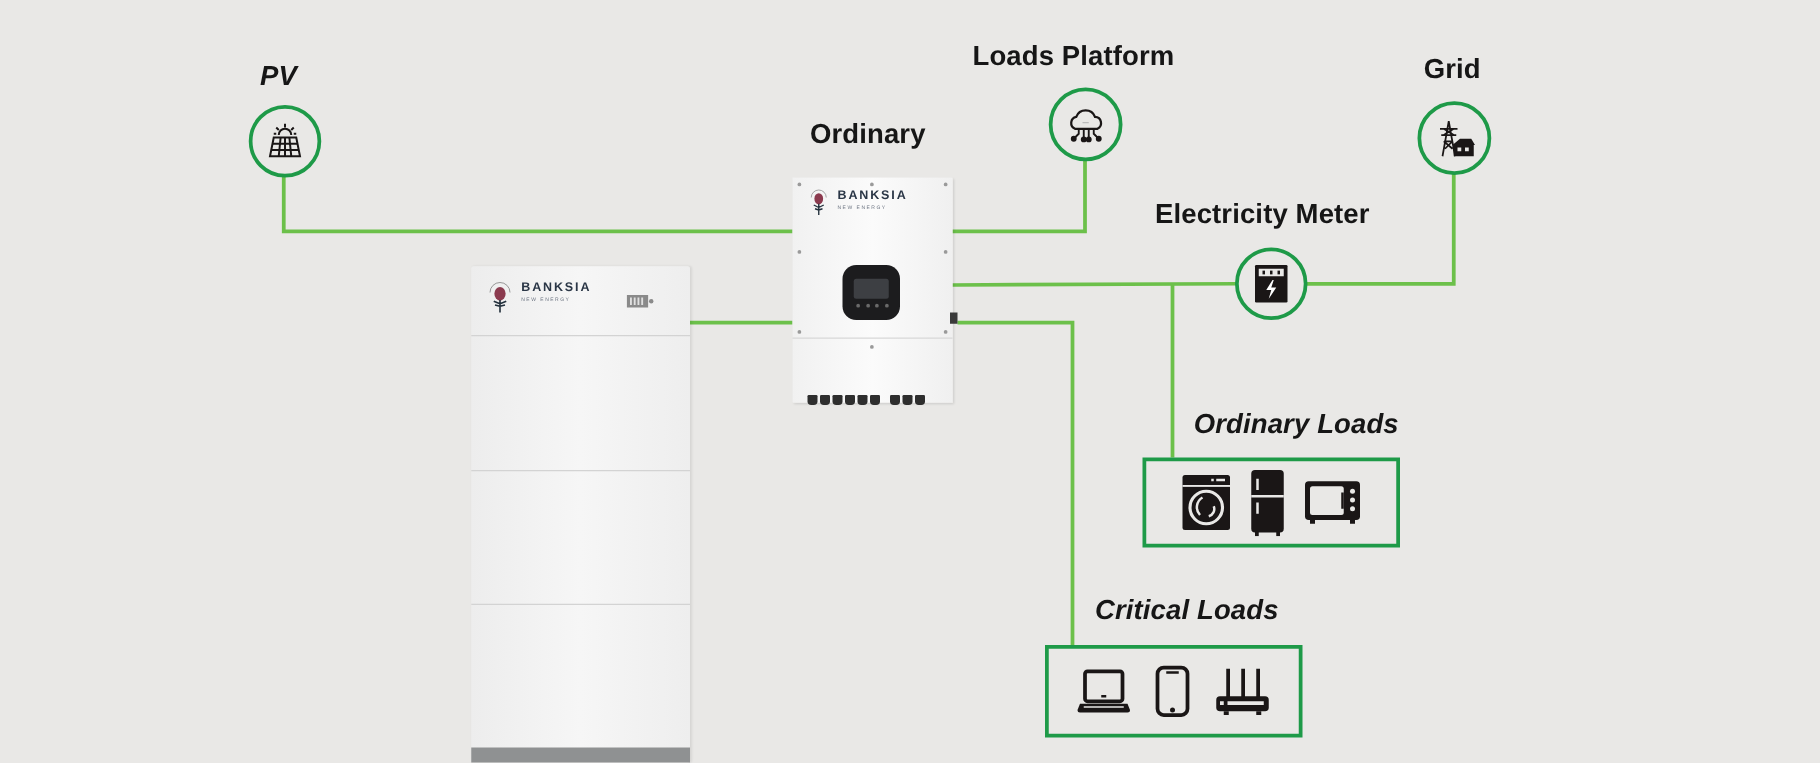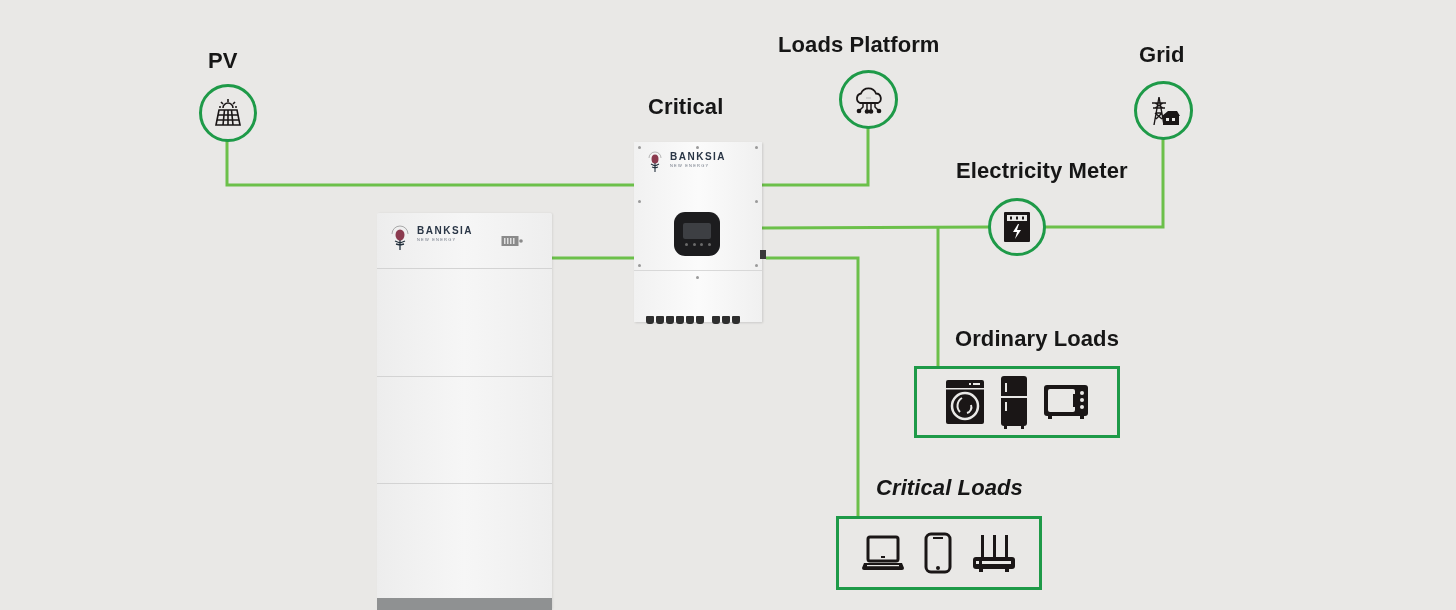--- a/index.html
+++ b/index.html
@@ -64,33 +64,33 @@
     <polyline points="227,138 227,185 634,185"></polyline>
     <polyline points="868,126 868,185 762,185"></polyline>
     <polyline points="552,258 634,258"></polyline>
     <polyline points="762,228 990,227"></polyline>
     <polyline points="1044,227 1163,227 1163,137"></polyline>
     <polyline points="938,227 938,368"></polyline>
     <polyline points="766,258 858,258 858,518"></polyline>
   </g>
 </svg>
 
-<div class="label" style="left:208px; top:48px;">PV</div>
+<div class="label" style="left:208px; top:48px;font-style:italic;">PV</div>
 <div class="node" style="left:199px; top:84px; width:58px; height:58px;">
   <svg width="32" height="32" viewBox="0 0 32 32">
     <g fill="none" stroke="#1a1616" stroke-width="1.6">
       <path d="M11 11 a5 5 0 0 1 10 0"></path>
       <path d="M16 2 v3 M9 5 l2 2 M23 5 l-2 2 M7 10 h2 M23 10 h2"></path>
       <path d="M7 13 h18 l3 15 h-24 z"></path>
       <path d="M6 18 h20 M5 23 h22 M12.5 13 l-1.5 15 M19.5 13 l1.5 15 M16 13 v15"></path>
     </g>
   </svg>
 </div>
 
-<div class="label" style="left:648px; top:94px;">Critical</div>
+<div class="label" style="left:648px; top:94px;">Ordinary</div>
 
 <div class="inverter">
   <div class="screw" style="left:4px; top:4px;"></div>
   <div class="screw" style="left:62px; top:4px;"></div>
   <div class="screw" style="left:121px; top:4px;"></div>
   <div class="screw" style="left:4px; top:58px;"></div>
   <div class="screw" style="left:121px; top:58px;"></div>
   <div class="screw" style="left:4px; top:122px;"></div>
   <div class="screw" style="left:121px; top:122px;"></div>
   <div class="screw" style="left:62px; top:134px;"></div>
@@ -153,33 +153,33 @@
     <g stroke="#1a1616" stroke-width="1.4" fill="none">
       <path d="M12 3 l-5 28 M12 3 l5 28 M5 9 h14 M6 14 h12 M8 9 l8 5 M16 9 l-8 5 M9 19 h6 M8 19 l7 6 M15 19 l-6 6"></path>
     </g>
     <path d="M15 22 l6 -5 l9 0 l3 5 z" fill="#1a1616"></path>
     <rect x="16" y="22" width="16" height="9" fill="#1a1616"></rect>
     <rect x="19" y="24" width="3" height="3" fill="#e9e8e6"></rect>
     <rect x="25" y="24" width="3" height="3" fill="#e9e8e6"></rect>
   </svg>
 </div>
 
-<div class="label" style="left:924px; top:158px;margin-left:32px;">Electricity Meter</div>
+<div class="label" style="left:924px; top:158px;">Electricity Meter</div>
 <div class="node" style="left:988px; top:198px; width:58px; height:58px;">
   <svg width="28" height="32" viewBox="0 0 28 32">
     <rect x="1" y="1" width="26" height="30" rx="1" fill="#1a1616"></rect>
     <rect x="4" y="4" width="20" height="6" fill="#e9e8e6"></rect>
     <rect x="7" y="5.5" width="2" height="3" fill="#1a1616"></rect>
     <rect x="13" y="5.5" width="2" height="3" fill="#1a1616"></rect>
     <rect x="19" y="5.5" width="2" height="3" fill="#1a1616"></rect>
     <path d="M15 13 l-5 8 h4 l-2 7 l6 -9 h-4 l2 -6 z" fill="#ffffff"></path>
   </svg>
 </div>
 
-<div class="label" style="left:955px; top:326px;">Ordinary Loads</div>
+<div class="label" style="left:955px; top:326px;font-style:italic;">Ordinary Loads</div>
 <div class="loadbox" style="left:914px; top:366px; width:206px; height:72px; padding:0 20px;">
   <svg width="40" height="48" viewBox="0 0 40 48">
     <rect x="1" y="2" width="38" height="44" rx="2" fill="#1a1616"></rect>
     <rect x="1" y="10" width="38" height="1.5" fill="#e9e8e6"></rect>
     <rect x="24" y="5" width="2" height="2" fill="#e9e8e6"></rect>
     <rect x="28" y="5" width="7" height="2" fill="#e9e8e6"></rect>
     <circle cx="20" cy="28" r="13" fill="none" stroke="#e9e8e6" stroke-width="2.5"></circle>
     <path d="M17 20 a9 9 0 0 0 -2 14" fill="none" stroke="#e9e8e6" stroke-width="2"></path>
     <path d="M26 27 a6 6 0 0 1 -4 8" fill="none" stroke="#e9e8e6" stroke-width="2"></path>
   </svg>

